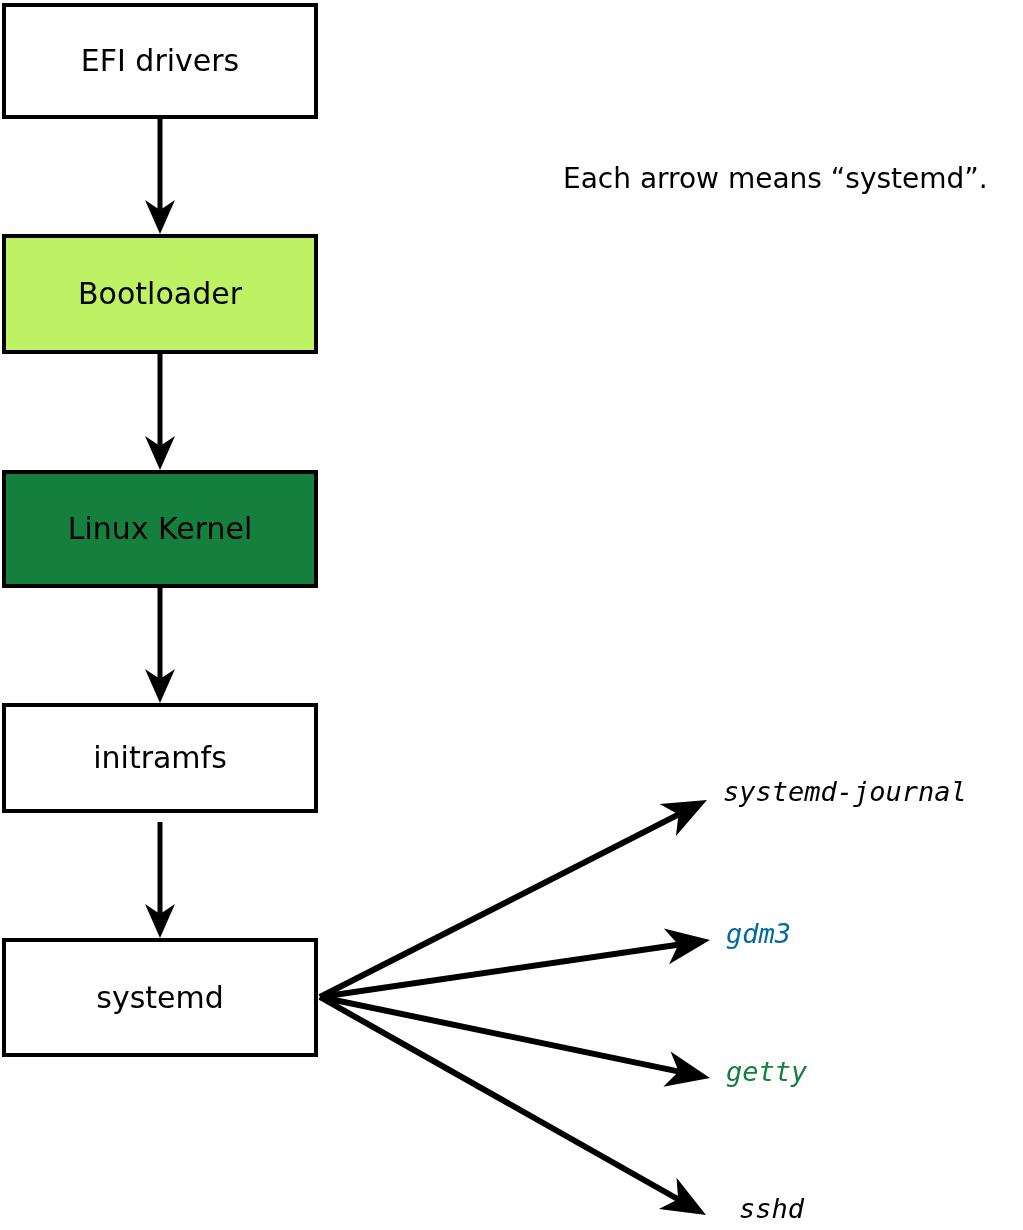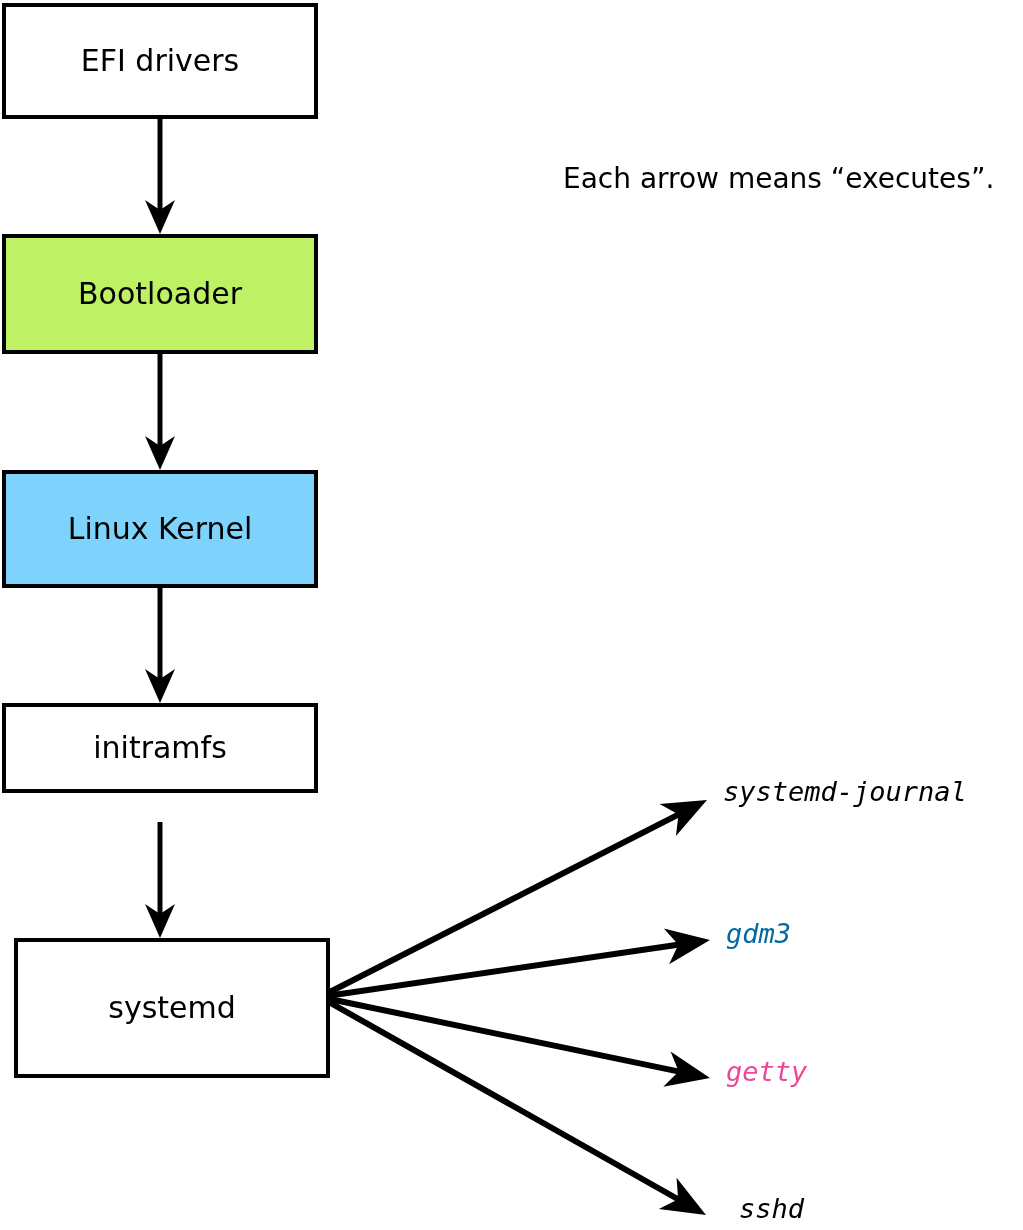--- a/index.html
+++ b/index.html
@@ -110,33 +110,33 @@
       </g>
   </svg>
 
   <div id="box-layer">
       <div class="stage-box" style="left: 2px; top: 3px; width: 316px; height: 116px; border-color: rgb(0, 0, 0); background: rgb(255, 255, 255);">
         <span class="stage-label" style="color: rgb(0, 0, 0);">EFI drivers</span>
       </div>
       <div class="stage-box" style="left: 2px; top: 234px; width: 316px; height: 120px; border-color: rgb(0, 0, 0); background: #bef264;">
         <span class="stage-label" style="color: rgb(0, 0, 0);">Bootloader</span>
       </div>
-      <div class="stage-box" style="left: 2px; top: 470px; width: 316px; height: 118px; border-color: rgb(0, 0, 0); background: #7dd3fc;">
+      <div class="stage-box" style="left: 2px; top: 470px; width: 316px; height: 118px; border-color: rgb(0, 0, 0); background: #15803d;">
         <span class="stage-label" style="color: rgb(0, 0, 0);">Linux Kernel</span>
       </div>
-      <div class="stage-box" style="left: 2px; top: 703px; width: 316px; height: 90px; border-color: rgb(0, 0, 0); background: rgb(255, 255, 255);">
+      <div class="stage-box" style="left: 2px; top: 703px; width: 316px; height: 110px; border-color: rgb(0, 0, 0); background: rgb(255, 255, 255);">
         <span class="stage-label" style="color: rgb(0, 0, 0);">initramfs</span>
       </div>
-      <div class="stage-box" style="left: 2px; top: 938px; width: 316px; height: 140px; border-color: rgb(0, 0, 0); background: rgb(255, 255, 255); margin-left: 12px;">
+      <div class="stage-box" style="left: 2px; top: 938px; width: 316px; height: 119px; border-color: rgb(0, 0, 0); background: rgb(255, 255, 255);">
         <span class="stage-label" style="color: rgb(0, 0, 0);">systemd</span>
       </div>
     </div>
 
-  <div class="legend-note" style="left:563px; top:163px;">Each arrow means “executes”.</div>
+  <div class="legend-note" style="left:563px; top:163px;">Each arrow means “systemd”.</div>
 
   <div id="service-label-layer">
       <div class="branch-label" style="left: 723px; top: 777px; color: rgb(0, 0, 0);">systemd-journal</div>
       <div class="branch-label" style="left: 726px; top: 919px; color: #0369a1;">gdm3</div>
-      <div class="branch-label" style="left: 726px; top: 1057px; color: #ec4899;">getty</div>
+      <div class="branch-label" style="left: 726px; top: 1057px; color: #15803d;">getty</div>
       <div class="branch-label" style="left: 716px; top: 1194px; color: rgb(0, 0, 0); margin-left: 23px;">sshd</div>
     </div>
 
 </div>
 
 </body></html>

